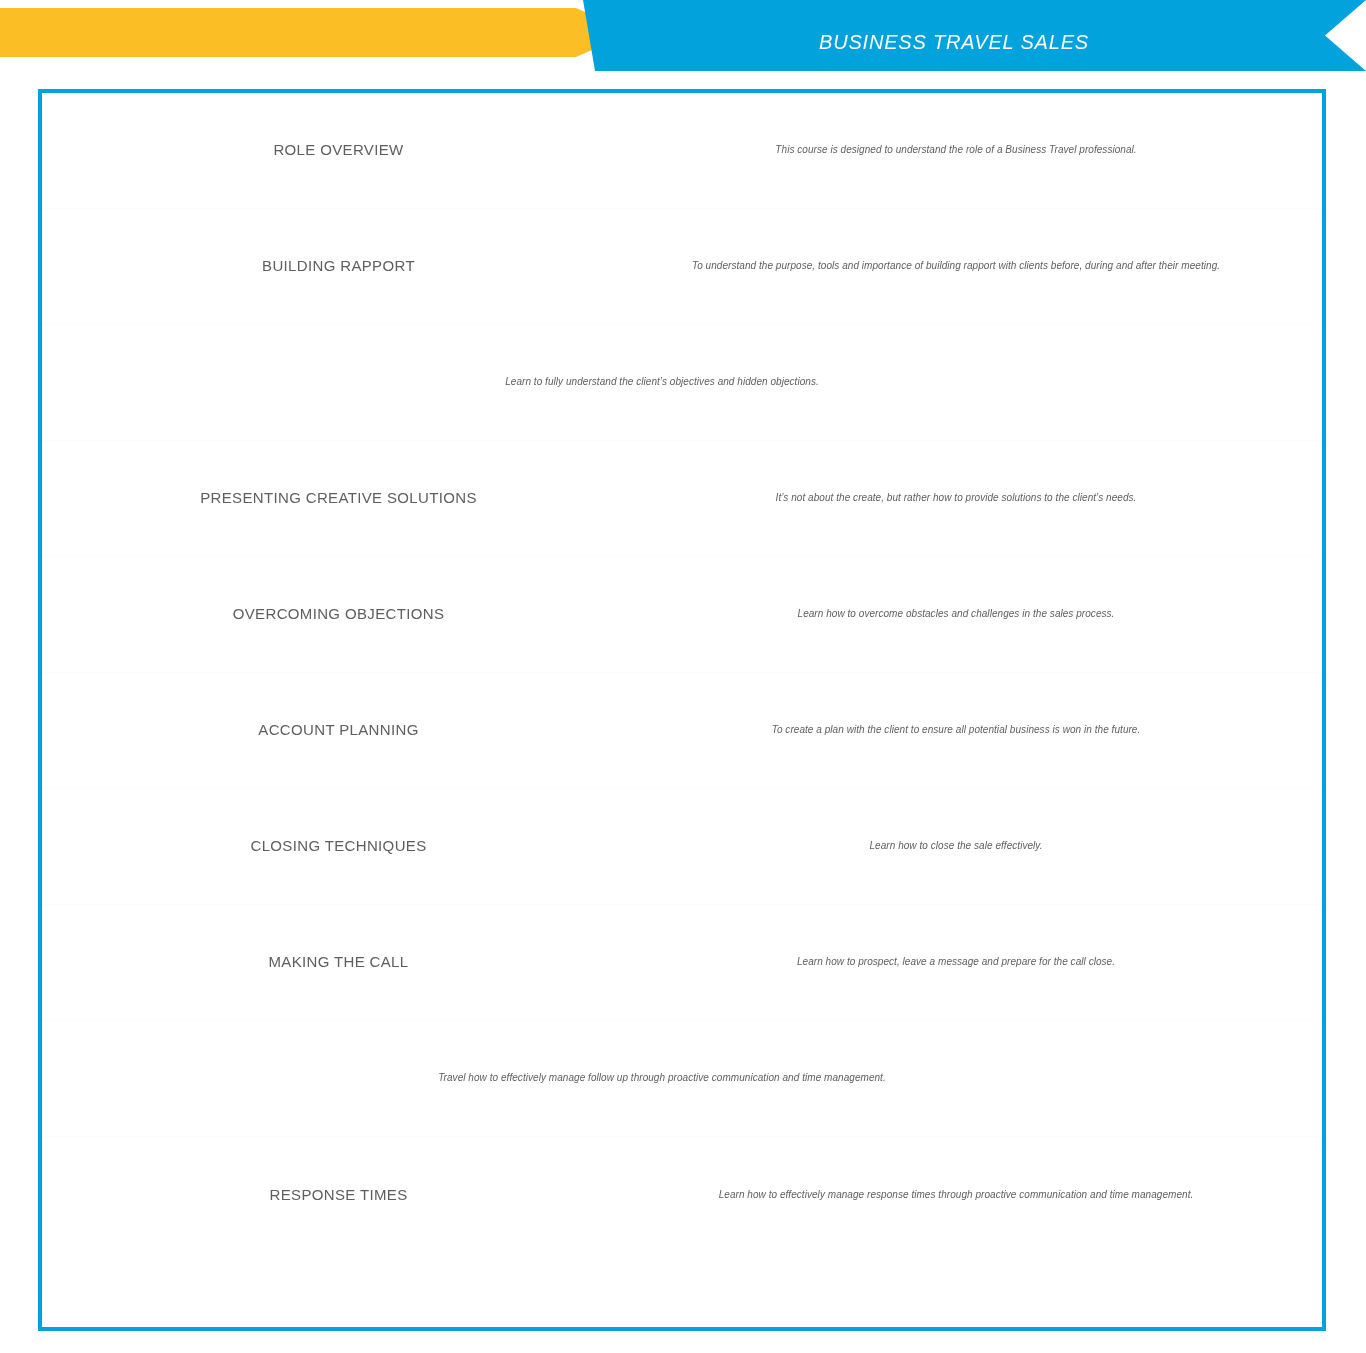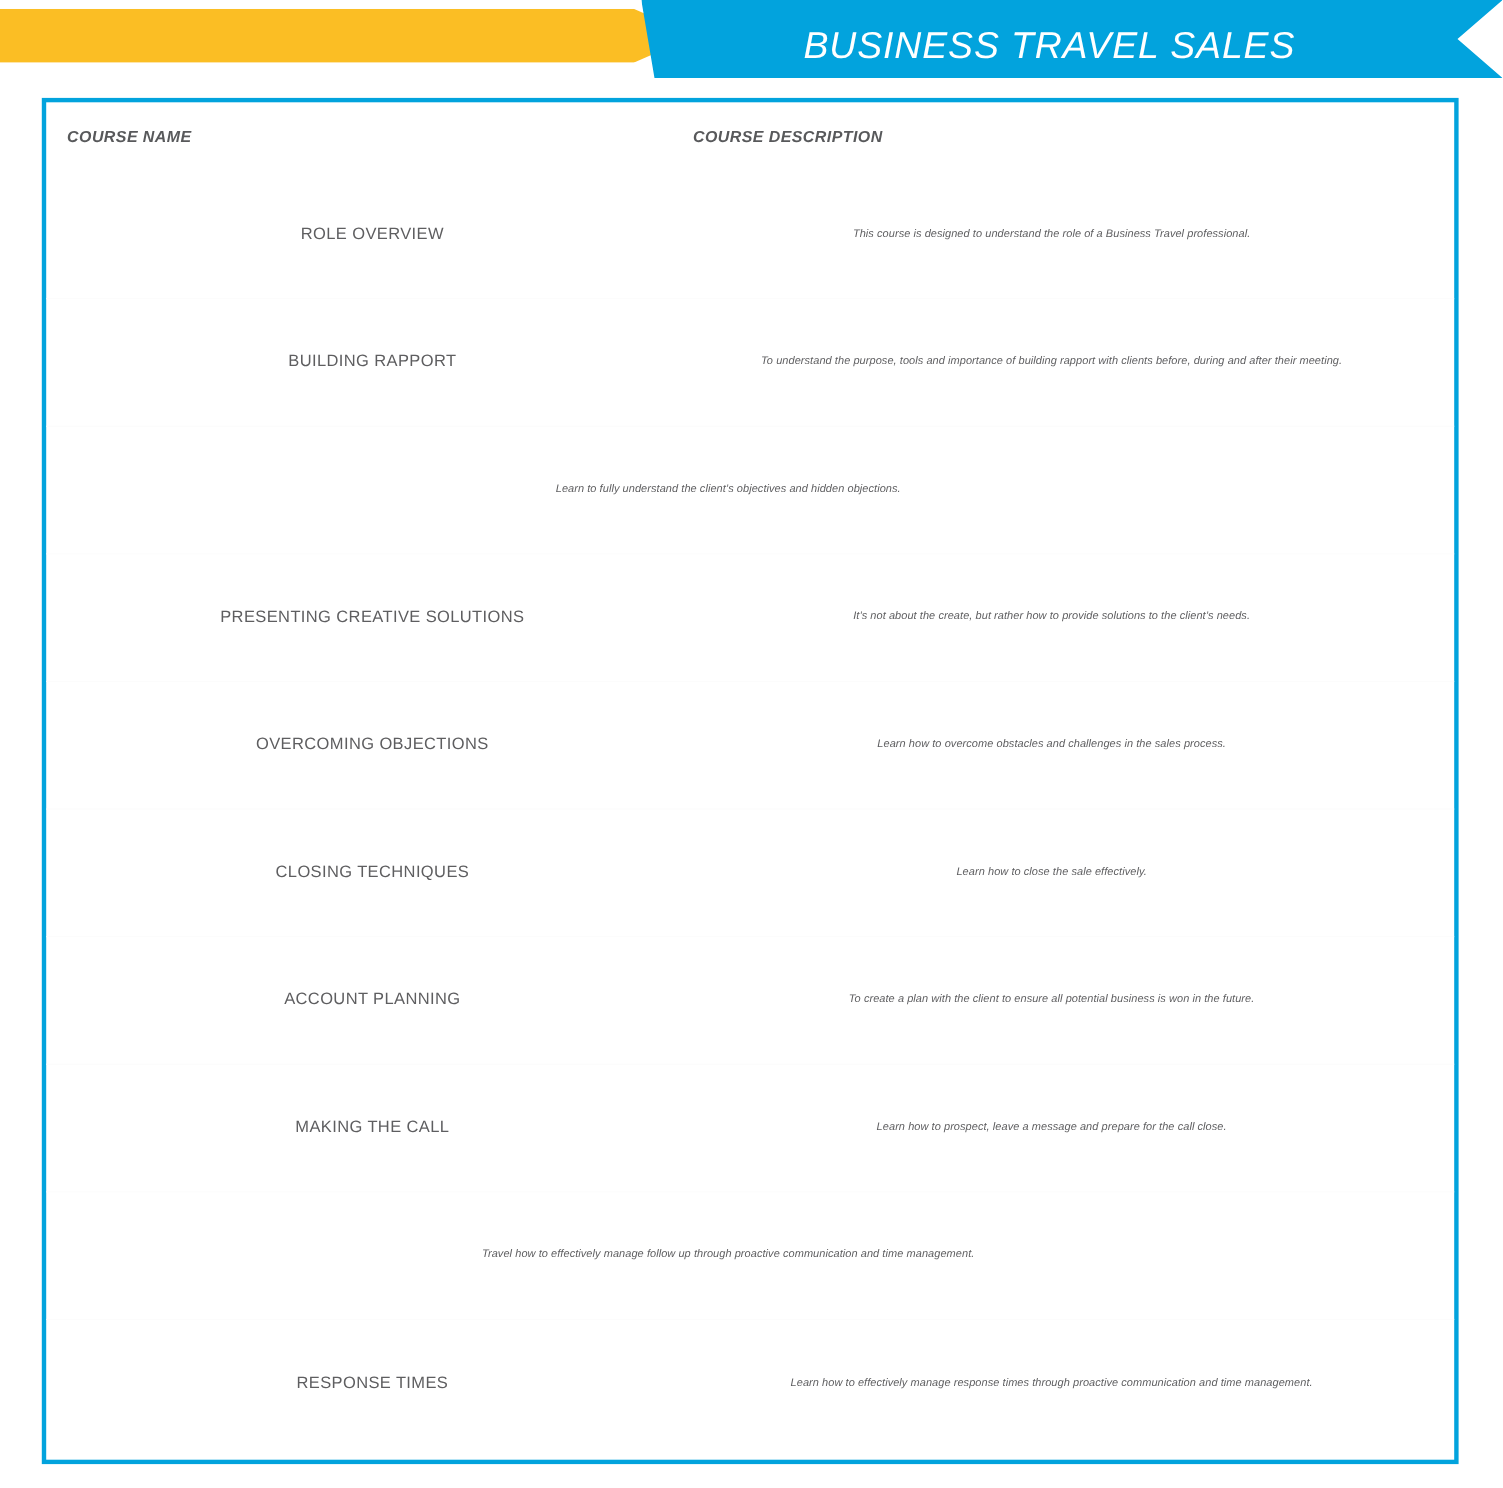--- a/index.html
+++ b/index.html
@@ -59,21 +59,21 @@
   .banner-title {
     position: absolute;
     left: 583px;
     top: 0;
     width: 742px;
     height: 84px;
     display: flex;
     align-items: center;
     justify-content: center;
     color: #ffffff;
-    font-size: 34px;
+    font-size: 20px;
     font-style: italic;
     font-weight: 400;
     letter-spacing: 0.8px;
     white-space: nowrap;
     pointer-events: none;
   }
 
   
   .table-box {
     position: absolute;
@@ -152,28 +152,20 @@
 
   <div class="banner">
     <div class="banner-yellow"></div>
     <div class="banner-blue-shape"></div>
     <div class="banner-title">BUSINESS TRAVEL SALES</div>
   </div>
 
   <div class="table-box">
     <div class="table-inner">
 
-      <div class="head-row">
-        <div class="col-name">
-          <span class="head-cell">COURSE NAME</span>
-        </div>
-        <div class="col-desc">
-          <span class="head-cell">COURSE DESCRIPTION</span>
-        </div>
-      </div>
 
       <div class="rows">
 
         <div class="row">
           <div class="cell-name">ROLE OVERVIEW</div>
           <div class="cell-desc">This course is designed to understand the role of a Business Travel professional.</div>
         </div>
 
         <div class="row">
           <div class="cell-name">BUILDING RAPPORT</div>
@@ -188,27 +180,27 @@
           <div class="cell-name">PRESENTING CREATIVE SOLUTIONS</div>
           <div class="cell-desc">It’s not about the create, but rather how to provide solutions to the client’s needs.</div>
         </div>
 
         <div class="row">
           <div class="cell-name">OVERCOMING OBJECTIONS</div>
           <div class="cell-desc">Learn how to overcome obstacles and challenges in the sales process.</div>
         </div>
 
         <div class="row">
+          <div class="cell-name">ACCOUNT PLANNING</div>
+          <div class="cell-desc">To create a plan with the client to ensure all potential business is won in the future.</div>
+        </div>
+
+        <div class="row">
           <div class="cell-name">CLOSING TECHNIQUES</div>
           <div class="cell-desc">Learn how to close the sale effectively.</div>
-        </div>
-
-        <div class="row">
-          <div class="cell-name">ACCOUNT PLANNING</div>
-          <div class="cell-desc">To create a plan with the client to ensure all potential business is won in the future.</div>
         </div>
 
         <div class="row">
           <div class="cell-name">MAKING THE CALL</div>
           <div class="cell-desc">Learn how to prospect, leave a message and prepare for the call close.</div>
         </div>
 
         <div class="row">
           <div class="cell-desc">Travel how to effectively manage follow up through proactive communication and time management.</div>
         </div>

